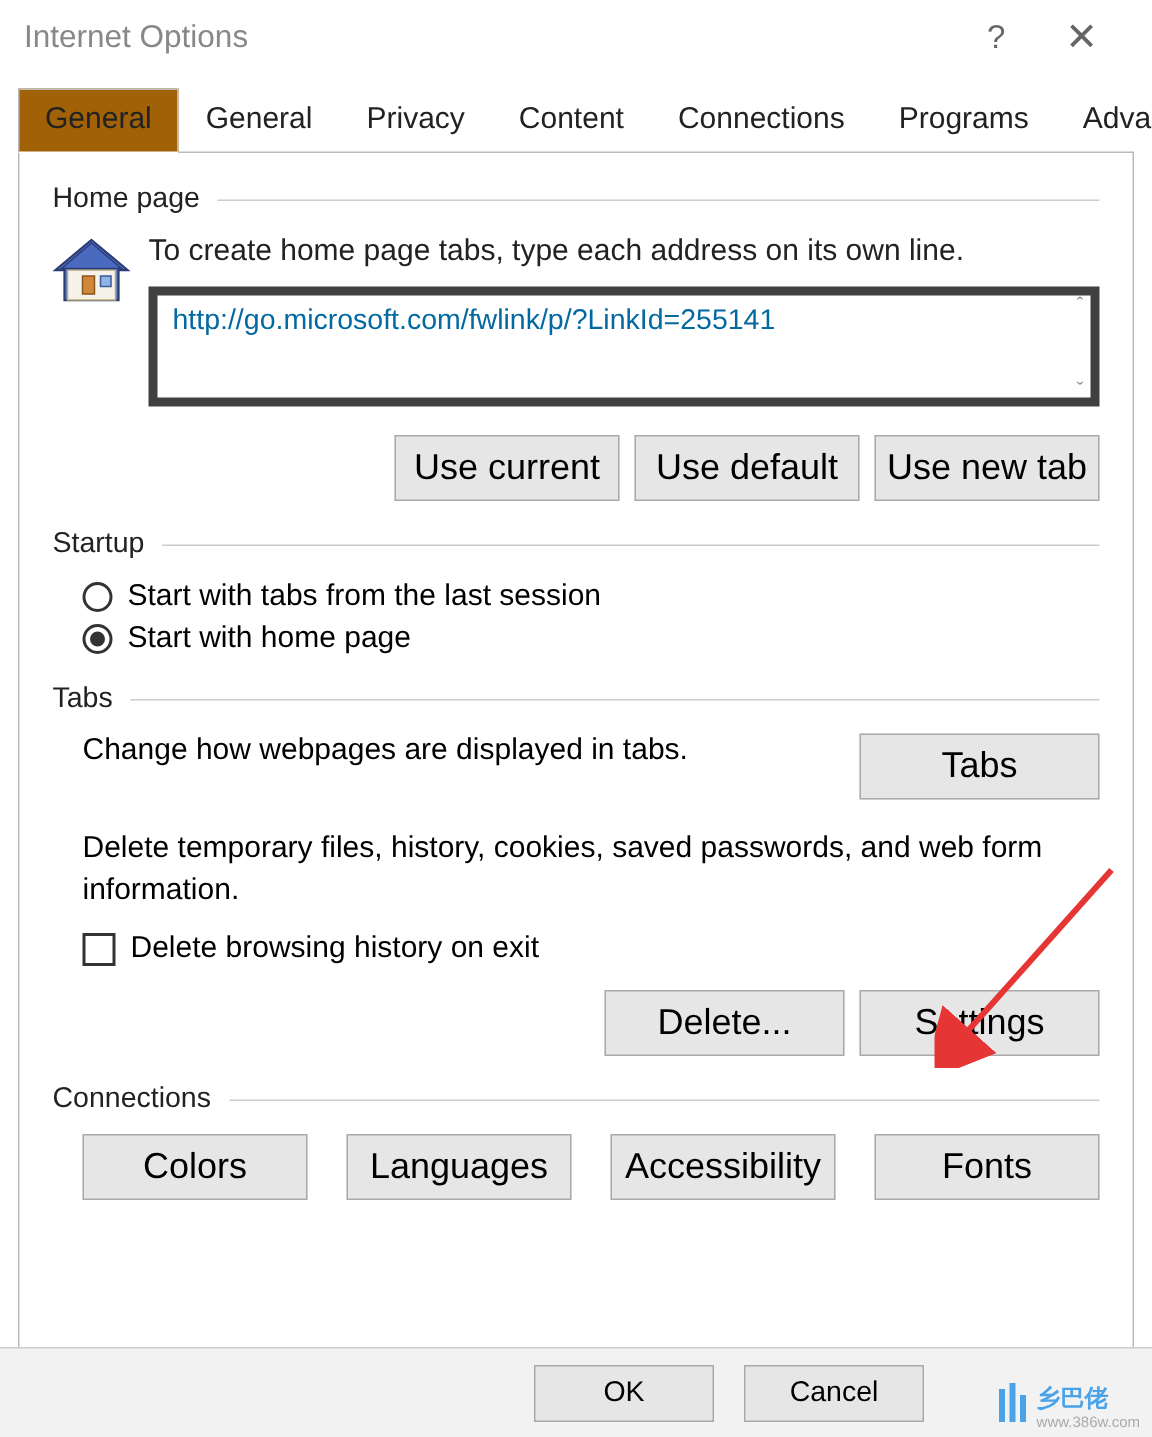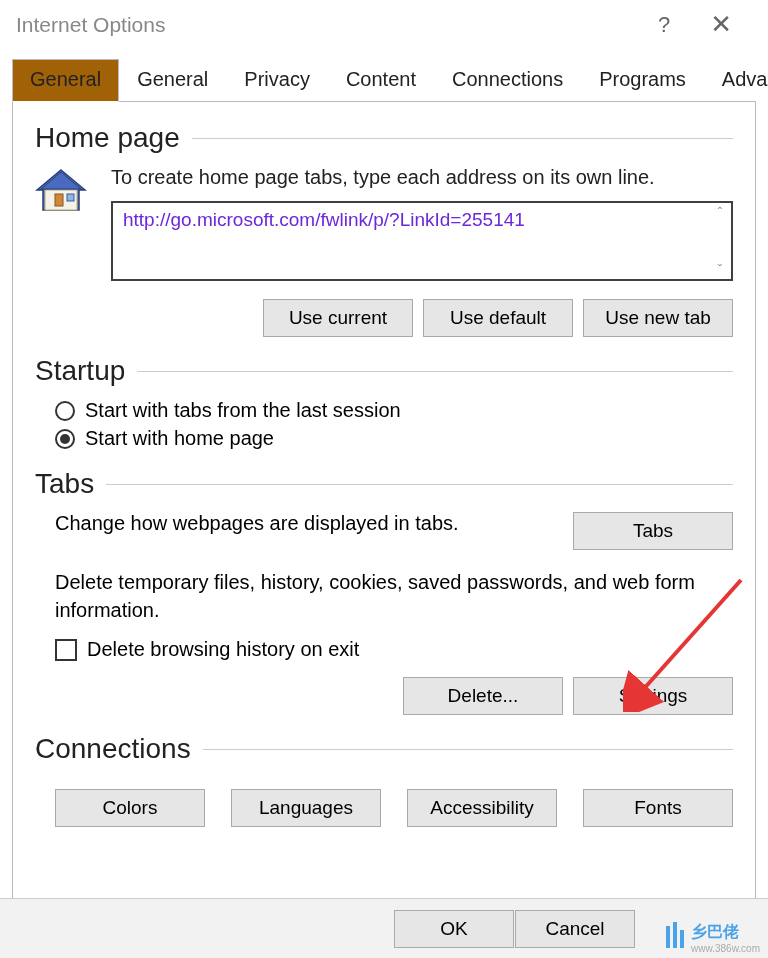--- a/index.html
+++ b/index.html
@@ -10,50 +10,50 @@
 .titlebar .ctrls { display: flex; gap: 40px; align-items: center; color: #666; font-size: 22px; padding-right: 24px; }
 
 .tabrow { display: flex; align-items: flex-end; border-bottom: 1px solid #bbb; margin: 10px 12px 0 12px; }
 .tab { padding: 8px 17px 10px; font-size: 20px; color: #222; border: 1px solid transparent; cursor: pointer; position: relative; top: 1px; }
 .tab.active { border: 1px solid #bbb; border-bottom: 1px solid #fff; background: #a16207; }
 
 .panel { border: 1px solid #bbb; border-top: none; margin: 0 12px; padding: 20px 22px 28px; height: 800px; position: relative; }
 
 .section { margin-bottom: 18px; }
 .sec-head { display: flex; align-items: center; margin-bottom: 12px; }
-.sec-head .sec-title { font-size: 28px; color: #222; margin-right: 12px; white-space: nowrap; }
+.sec-head .sec-title { font-size: 19px; color: #222; margin-right: 12px; white-space: nowrap; }
 .sec-head .rule { flex: 1; border-top: 1px solid #ccc; height: 0; }
 
-.homerow { display: flex; gap: 24px; }
+.homerow { display: flex; gap: 12px; }
 .homeicon { width: 52px; height: 46px; margin-top: 2px; }
 .homecol { flex: 1; }
 .instr { font-size: 20px; color: #222; margin-bottom: 12px; }
 
 .ta-wrap { position: relative; }
-.ta { width: 100%; height: 80px; border: 2px solid #404040; padding: 6px 28px 6px 10px; font-size: 19px; color: #6d28d9; resize: none; font-family: inherit; }
+.ta { width: 100%; height: 80px; border: 6px solid #404040; padding: 6px 28px 6px 10px; font-size: 19px; color: #0369a1; resize: none; font-family: inherit; }
 .ta-scroll { position: absolute; right: 0; top: 0; width: 26px; height: 80px; display: flex; flex-direction: column; justify-content: space-between; padding: 4px 0; }
 .ta-scroll span { text-align: center; color: #888; font-size: 13px; }
 
 .btnrow { display: flex; justify-content: flex-end; gap: 10px; margin-top: 14px; }
 .btnrow.center4 { justify-content: space-between; }
-button.btn { background: #e6e6e6; border: 1px solid #aaa; padding: 7px 0; font-size: 19px; cursor: pointer; min-width: 150px; }
+button.btn { background: #e6e6e6; border: 1px solid #aaa; padding: 7px 0; font-size: 24px; cursor: pointer; min-width: 150px; }
 button.btn.w160 { min-width: 160px; }
 button.btn.small { min-width: 150px; }
 
 .radio-row, .check-row { display: flex; align-items: center; gap: 10px; font-size: 20px; margin: 5px 0 5px 20px; }
 .radio { width: 20px; height: 20px; border: 2px solid #333; border-radius: 50%; display: inline-flex; align-items: center; justify-content: center; }
 .radio .dot { width: 10px; height: 10px; background: #333; border-radius: 50%; }
 .check { width: 22px; height: 22px; border: 2px solid #333; display: inline-block; }
 
 .tabs-sec-row { display: flex; justify-content: space-between; align-items: flex-start; gap: 20px; }
 .tabs-sec-row .txt { font-size: 20px; flex: 1; }
 
 .bh-text { font-size: 20px; margin: 0 0 14px 20px; line-height: 1.4; }
 
-.footer { position: absolute; bottom: 0; left: 0; right: 0; height: 60px; background: #f2f2f2; border-top: 1px solid #ccc; display: flex; align-items: center; justify-content: flex-end; gap: 1px; padding-right: 12px; }
+.footer { position: absolute; bottom: 0; left: 0; right: 0; height: 60px; background: #f2f2f2; border-top: 1px solid #ccc; display: flex; align-items: center; justify-content: flex-end; gap: 20px; padding-right: 12px; }
 button.foot { background: #e6e6e6; border: 1px solid #aaa; padding: 7px 0; font-size: 19px; cursor: pointer; width: 120px; }
 
 .arrow { position: absolute; pointer-events: none; }
 
 .watermark { position: absolute; right: 8px; bottom: 4px; font-size: 16px; color: #4aa3e8; display:flex; align-items:flex-start; gap:4px;}
 .watermark .s { font-size: 10px; color: #aaa; display:block; }
 </style>
 </head>
 <body>
 
@@ -146,21 +146,21 @@
       <button class="btn w160">Delete...</button>
       <button class="btn w160">Settings</button>
     </div>
   </div>
 
   <div class="section" style="margin-bottom:0;">
     <div class="sec-head">
       <span class="sec-title">Connections</span>
       <span class="rule"></span>
     </div>
-    <div class="btnrow center4" style="margin:24px 0 0 20px;gap:12px;">
+    <div class="btnrow center4" style="margin:12px 0 0 20px;gap:12px;">
       <button class="btn small">Colors</button>
       <button class="btn small">Languages</button>
       <button class="btn small">Accessibility</button>
       <button class="btn small">Fonts</button>
     </div>
   </div>
 
   <svg class="arrow" style="left:610px; top:470px;" width="130" height="140">
     <defs>
       <marker id="ah" markerWidth="12" markerHeight="12" refX="2" refY="6" orient="auto">

